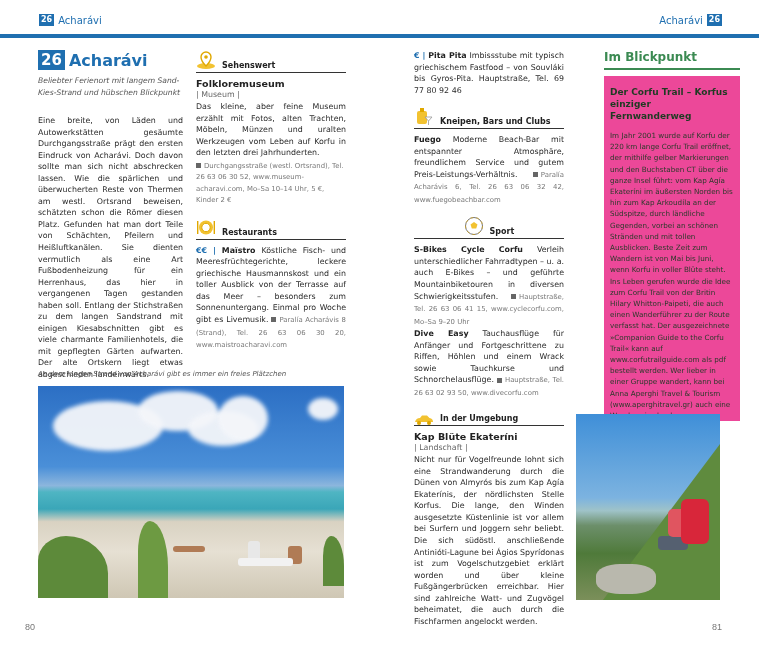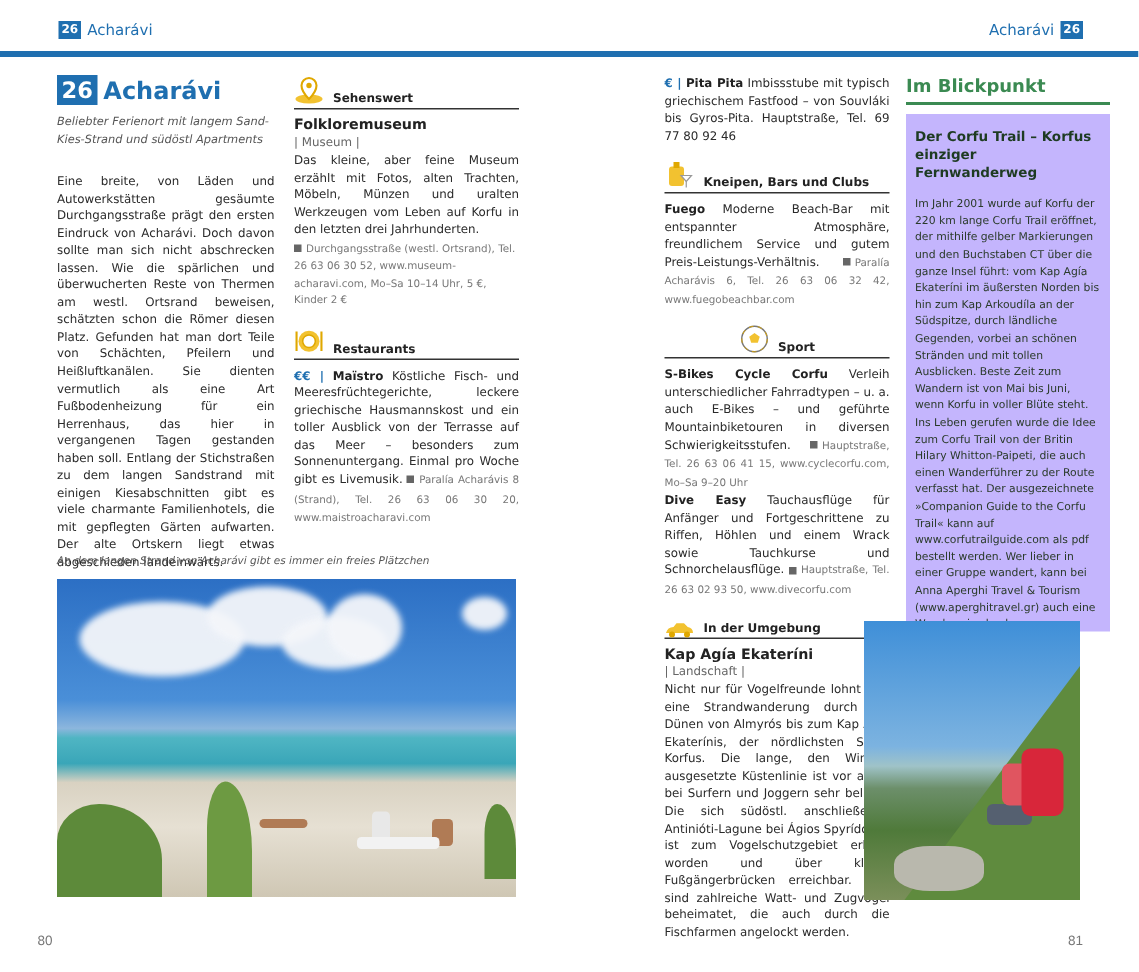--- a/index.html
+++ b/index.html
@@ -38,26 +38,26 @@
   .section-head .label { font-size: 8px; font-weight: bold; color: #222; }
   .sec-icon { width: 20px; height: 20px; display: inline-block; }
   .entry-title { font-weight: bold; font-size: 9.5px; margin-top: 3px; }
   .entry-type { font-size: 7.9px; color: #666; line-height: 11px; }
   .info { font-size: 6.9px; color: #777; line-height: 11.5px; }
   .sq { display: inline-block; width: 5px; height: 5px; background: #666; margin-right: 3px; vertical-align: middle; }
   .price { color: #1f6fb0; font-weight: bold; }
   b.name { font-weight: bold; color: #222; }
 
   
-  .col3 { position: absolute; left: 414px; top: 50px; width: 150px; margin-left: 29px; }
+  .col3 { position: absolute; left: 414px; top: 50px; width: 150px; }
 
   
   .col4 { position: absolute; left: 604px; top: 50px; width: 136px; }
   .blick-title { color: #3b8a52; font-weight: bold; font-size: 12px; padding-bottom: 4px; border-bottom: 2px solid #3b8a52; }
-  .green-box { margin-top: 6px; background: #c4b5fd; padding: 10px 6px 8px 6px; height: 345px; }
+  .green-box { margin-top: 6px; background: #ec4899; padding: 10px 6px 8px 6px; height: 345px; }
   .green-box .box-title { font-weight: bold; font-size: 9px; color: #1e3b22; line-height: 12px; }
   .green-box .box-text { font-size: 7.2px; line-height: 11.2px; color: #2a3a2a; margin-top: 8px; }
   .photo-hiker { position: absolute; left: 576px; top: 414px; width: 144px; height: 186px; overflow: hidden;
     background: linear-gradient(180deg, #3f8fd8 0%, #7cb3e0 45%, #9fc3c8 52%, #6c8f6a 60%, #4f7a3a 75%, #7b8f5a 100%); }
   .mountain { position: absolute; right: 0; top: 30px; width: 120px; height: 160px; background: #5f8b3e; clip-path: polygon(100% 0, 100% 100%, 0 100%); }
   .hiker-pack { position: absolute; left: 105px; top: 85px; width: 28px; height: 45px; background: #d8263a; border-radius: 6px; }
   .hiker-body { position: absolute; left: 92px; top: 95px; width: 18px; height: 28px; background: #e05560; border-radius: 5px; }
   .hiker-legs { position: absolute; left: 82px; top: 122px; width: 30px; height: 14px; background: #556070; border-radius: 4px; }
   .rock { position: absolute; left: 20px; top: 150px; width: 60px; height: 30px; background: #b9b8ad; border-radius: 40%; }
 </style>
@@ -72,21 +72,21 @@
   <span>Acharávi</span>
   <span class="num-badge">26</span>
 </div>
 <div class="header-line"></div>
 
 <div class="col1">
   <div class="big-title">
     <span class="big-badge">26</span>
     <span class="big-name">Acharávi</span>
   </div>
-  <div class="subtitle">Beliebter Ferienort mit langem Sand-Kies-Strand und südöstl Apartments</div>
+  <div class="subtitle">Beliebter Ferienort mit langem Sand-Kies-Strand und hübschen Blickpunkt</div>
   <p class="body-text">Eine breite, von Läden und Autowerkstätten gesäumte Durchgangsstraße prägt den ersten Eindruck von Acharávi. Doch davon sollte man sich nicht abschrecken lassen. Wie die spärlichen und überwucherten Reste von Thermen am westl. Ortsrand beweisen, schätzten schon die Römer diesen Platz. Gefunden hat man dort Teile von Schächten, Pfeilern und Heißluftkanälen. Sie dienten vermutlich als eine Art Fußbodenheizung für ein Herrenhaus, das hier in vergangenen Tagen gestanden haben soll. Entlang der Stichstraßen zu dem langen Sandstrand mit einigen Kiesabschnitten gibt es viele charmante Familienhotels, die mit gepflegten Gärten aufwarten. Der alte Ortskern liegt etwas abgeschieden landeinwärts.</p>
 </div>
 
 <div class="caption">An dem langen Strand von Acharávi gibt es immer ein freies Plätzchen</div>
 <div class="photo-beach">
   <div class="cloud" style="left:15px;top:15px;width:110px;height:50px;"></div>
   <div class="cloud" style="left:100px;top:5px;width:80px;height:40px;"></div>
   <div class="cloud" style="left:150px;top:25px;width:70px;height:35px;"></div>
   <div class="cloud" style="left:180px;top:10px;width:50px;height:45px;"></div>
   <div class="cloud" style="left:270px;top:12px;width:30px;height:22px;"></div>
@@ -184,21 +184,21 @@
   <div class="section-head" style="margin-top:12px;">
     <span class="sec-icon" style="height:12px;">
       <svg width="20" height="12" viewBox="0 0 20 12">
           <path d="M1 8 Q2 4 6 4 L8 1.5 H13 L15.5 4 Q19 4.5 19 8 Z" fill="#f2c230"></path>
           <circle cx="5" cy="9" r="2" fill="#e0a800"></circle>
           <circle cx="15" cy="9" r="2" fill="#e0a800"></circle>
         </svg>
     </span>
     <span class="label">In der Umgebung</span>
   </div>
-  <div class="entry-title">Kap Agía Ekateríni</div>
+  <div class="entry-title">Kap Blüte Ekateríni</div>
   <div class="entry-type">| Landschaft |</div>
   <p class="body-text" style="margin-top:1px;">Nicht nur für Vogelfreunde lohnt sich eine Strandwanderung durch die Dünen von Almyrós bis zum Kap Agía Ekaterínis, der nördlichsten Stelle Korfus. Die lange, den Winden ausgesetzte Küstenlinie ist vor allem bei Surfern und Joggern sehr beliebt. Die sich südöstl. anschließende Antinióti-Lagune bei Ágios Spyrídonas ist zum Vogelschutzgebiet erklärt worden und über kleine Fußgängerbrücken erreichbar. Hier sind zahlreiche Watt- und Zugvögel beheimatet, die auch durch die Fischfarmen angelockt werden.</p>
 </div>
 
 <div class="col4">
   <div class="blick-title">Im Blickpunkt</div>
   <div class="green-box">
     <div class="box-title">Der Corfu Trail – Korfus einziger Fernwanderweg</div>
     <p class="box-text">Im Jahr 2001 wurde auf Korfu der 220 km lange Corfu Trail eröffnet, der mithilfe gelber Markierungen und den Buchstaben CT über die ganze Insel führt: vom Kap Agía Ekateríni im äußersten Norden bis hin zum Kap Arkoudíla an der Südspitze, durch ländliche Gegenden, vorbei an schönen Stränden und mit tollen Ausblicken. Beste Zeit zum Wandern ist von Mai bis Juni, wenn Korfu in voller Blüte steht. Ins Leben gerufen wurde die Idee zum Corfu Trail von der Britin Hilary Whitton-Paipeti, die auch einen Wanderführer zu der Route verfasst hat. Der ausgezeichnete »Companion Guide to the Corfu Trail« kann auf www.corfutrailguide.com als pdf bestellt werden. Wer lieber in einer Gruppe wandert, kann bei Anna Aperghi Travel &amp; Tourism (www.aperghitravel.gr) auch eine Wanderreise buchen.</p>
   </div>

